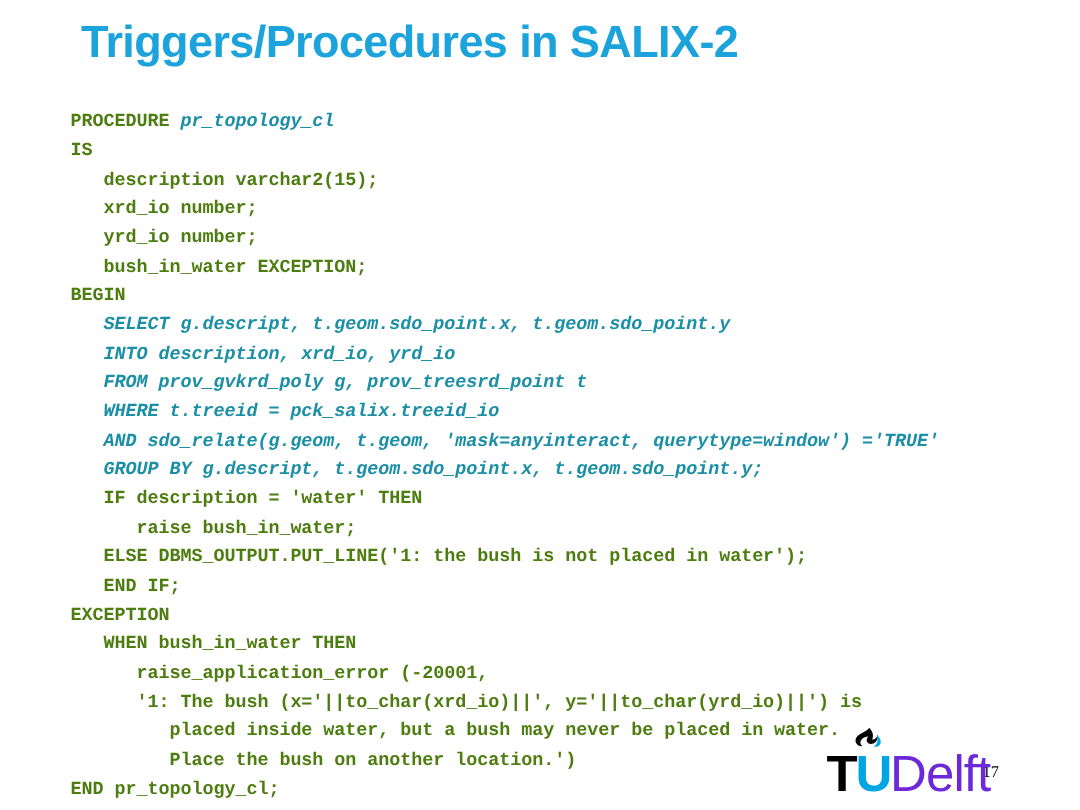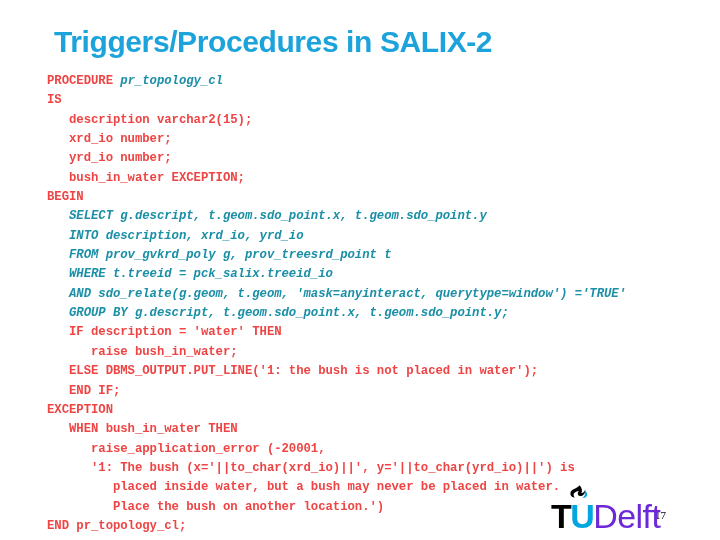--- a/index.html
+++ b/index.html
@@ -11,21 +11,21 @@
     position: relative;
     width: 720px;
     height: 540px;
     background: #ffffff;
     overflow: hidden;
     font-family: "Liberation Sans", sans-serif;
   }
   #slide-title {
     position: absolute;
     left: 54px;
-    top: 24px;
+    top: 11px;
     width: 620px;
     font-family: "Liberation Sans", sans-serif;
     font-weight: bold;
     font-size: 30px;
     letter-spacing: -0.4px;
     color: #1ca3db;
     white-space: nowrap;
     line-height: 36px;
   }
   #code-block {
@@ -38,21 +38,21 @@
     font-weight: bold;
     line-height: 19.35px;
     color: #000000;
     white-space: pre;
     letter-spacing: -0.05px;
   }
   .code-line {
     white-space: pre;
     height: 19.35px;
   }
-  .c-black { color: #ef4444; }
+  .c-black { color: #4d7c0f; }
   .c-teal  { color: #1a8fa6; font-style: italic; }
 
   #page-number {
     position: absolute;
     left: 655px;
     top: 461px;
     font-family: "Liberation Serif", serif;
     font-size: 11px;
     color: #000000;
     line-height: 12px;

